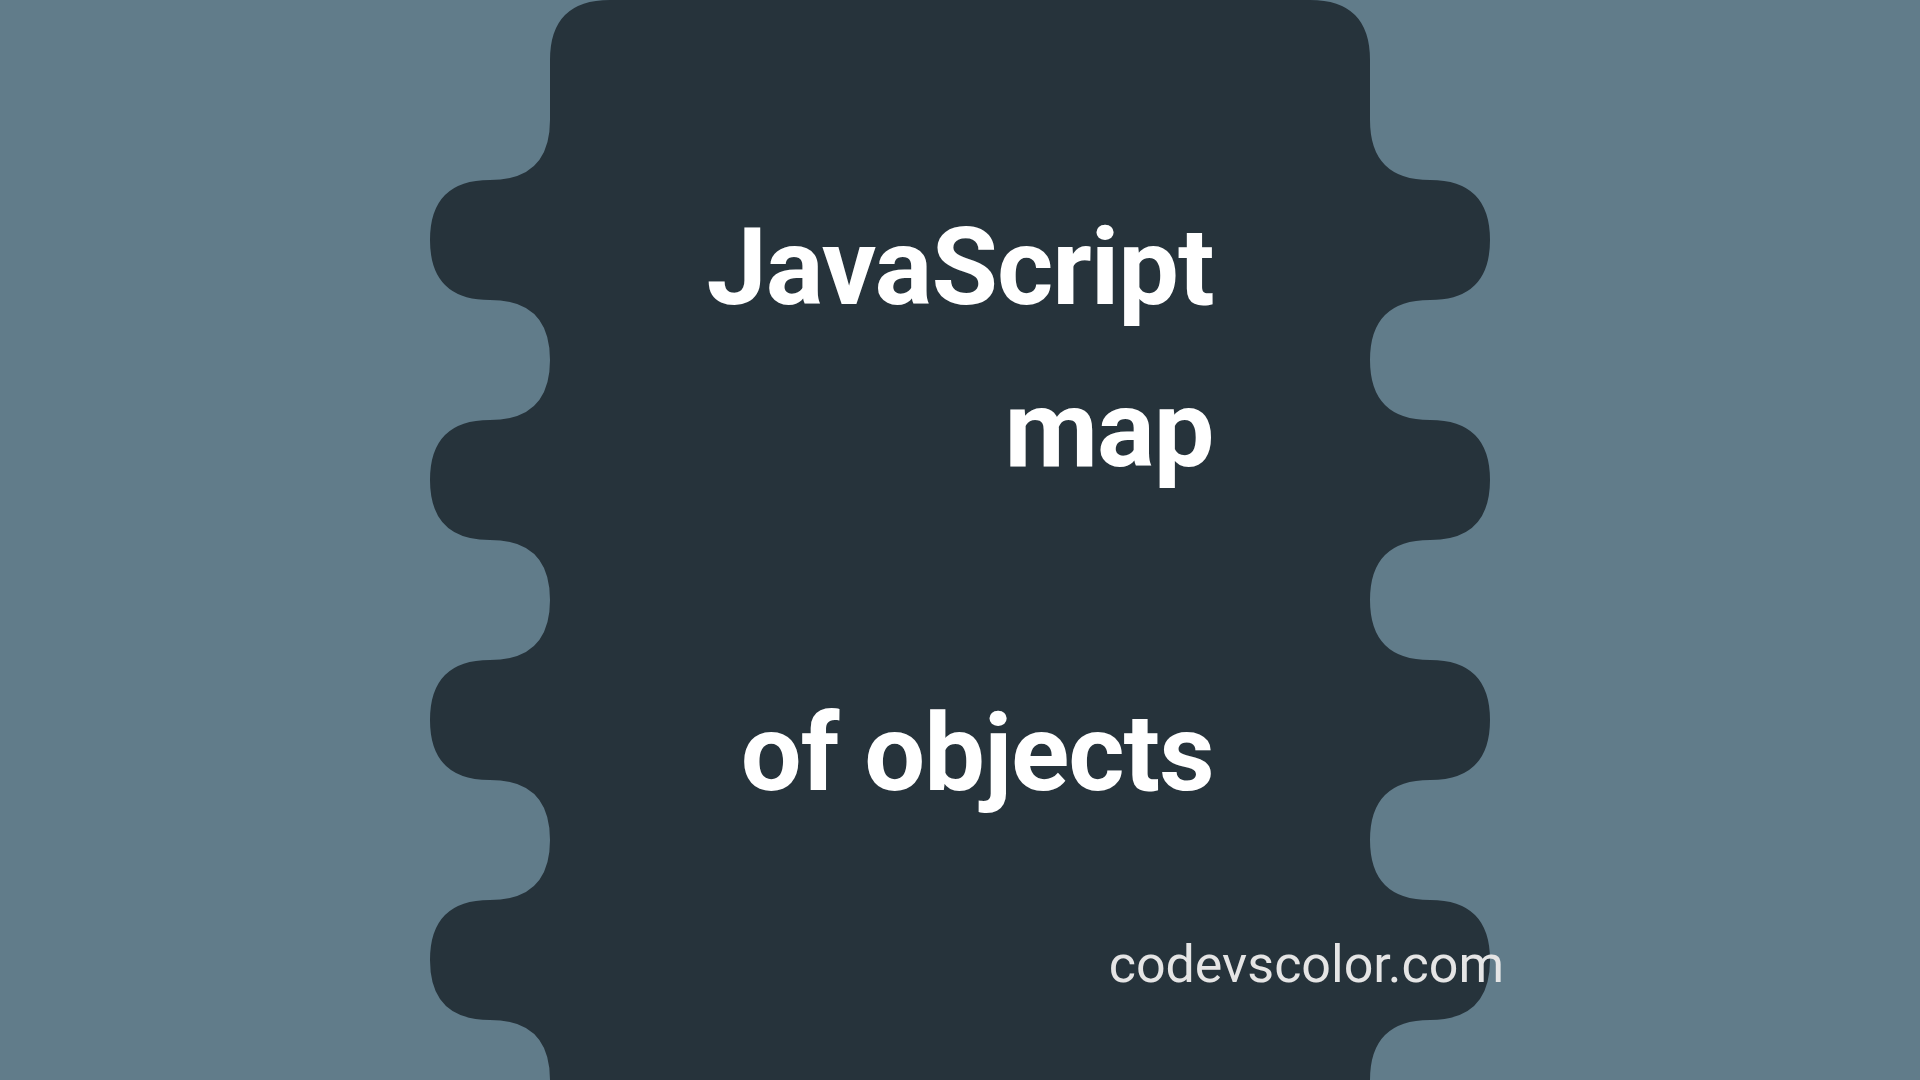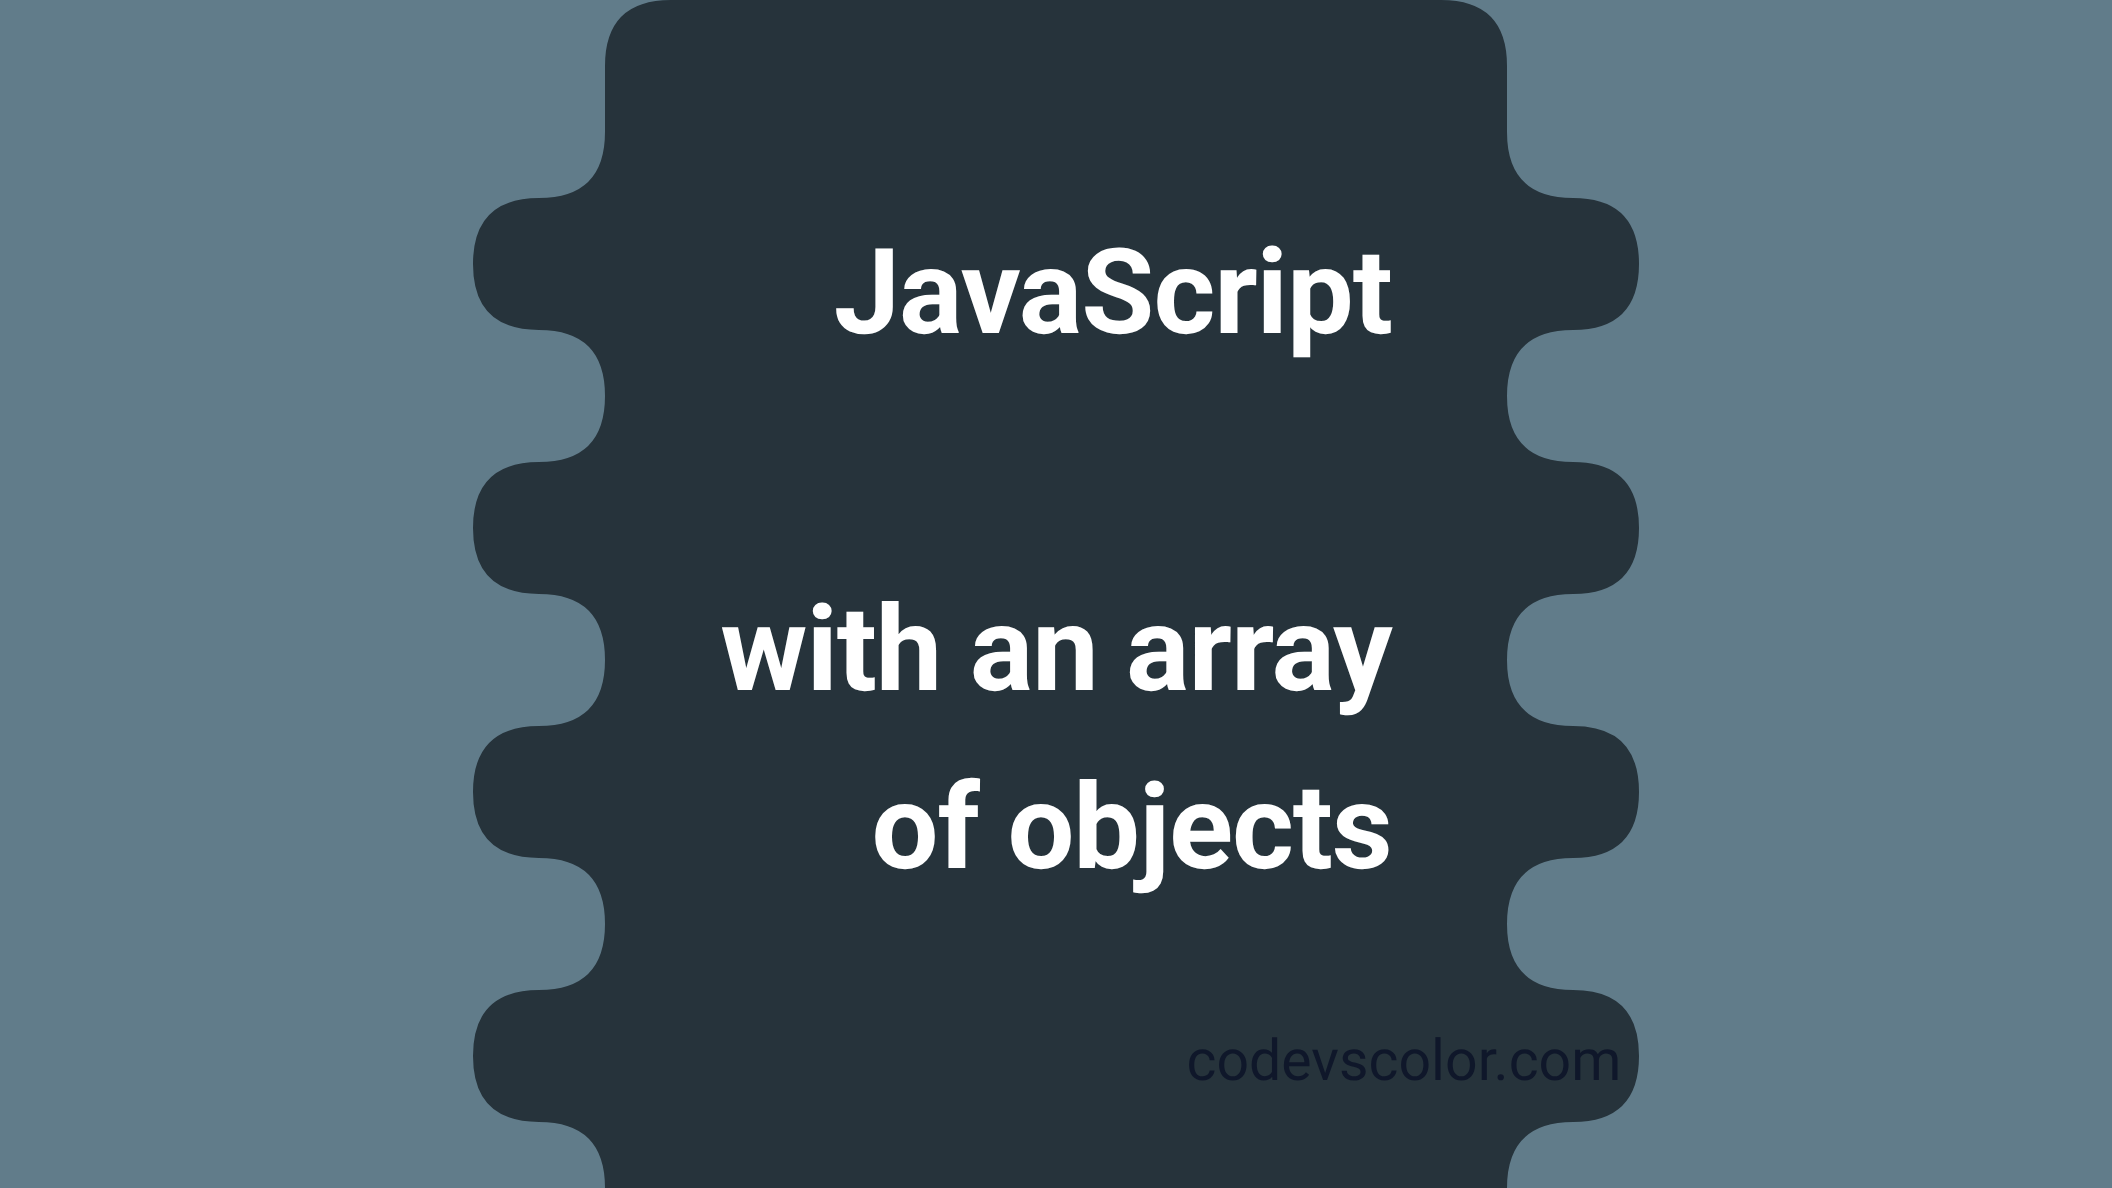--- a/index.html
+++ b/index.html
@@ -49,22 +49,22 @@
       font-size: 108px;
       font-weight: 700;
       text-align: right;
       line-height: 1.5;
       letter-spacing: -1px;
     }
     
     .footer-text {
       position: absolute;
       bottom: 85px;
-      right: 446px;
-      color: #0f172a;
+      right: 416px;
+      color: #e5e5e5;
       font-size: 52px;
       font-weight: 400;
     }
   </style>
 </head>
 <body>
 
 <div class="blob-shape">
   <svg viewBox="0 0 1380 1080" preserveAspectRatio="none">
     <path fill="#26333B" d="
@@ -108,19 +108,19 @@
       L 280 60
       Q 280 0 340 0
       Z
     "></path>
   </svg>
 </div>
 
 <div class="content">
   <div class="title">
     <span>JavaScript</span><br>
+    <span>map</span><br>
     <br>
-    <span>with an array</span><br>
     <span>of objects</span>
   </div>
 </div>
 
 <div class="footer-text">codevscolor.com</div>
 
 </body></html>

